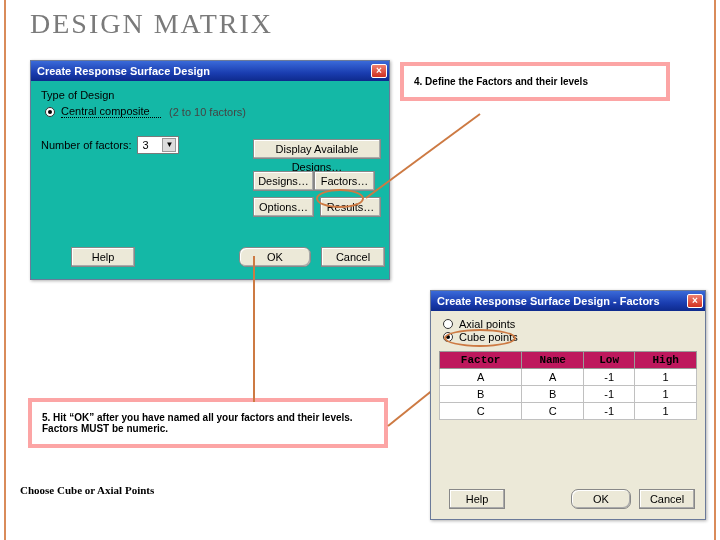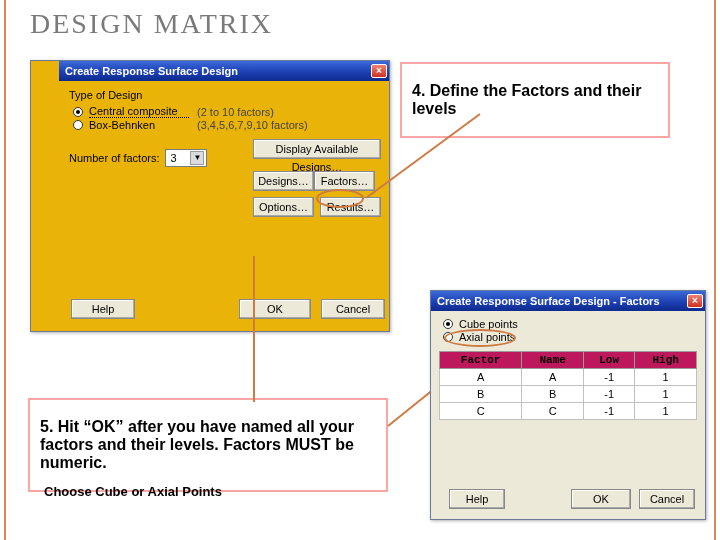--- a/index.html
+++ b/index.html
@@ -20,27 +20,26 @@
     font-family: Georgia, 'Times New Roman', serif;
     font-size: 28px;
     color: #7a7a7a;
     letter-spacing: 2px;
   }
 
   
   .dlg1 {
     position: absolute;
     left: 30px; top: 60px;
-    width: 360px; height: 272px;
-    background: #eab308;
+    width: 360px; height: 220px;
+    background: #14b8a6;
     border: 1px solid #6b7a99;
     box-shadow: 1px 1px 3px rgba(0,0,0,.3);
     font-size: 11px;
     color: #000;
-    padding-left: 28px;
   }
   .titlebar {
     background: linear-gradient(#3a6ad9, #1a3db0 60%, #0e2a8c);
     height: 20px;
     display: flex;
     align-items: center;
     padding: 0 2px 0 6px;
     color: #fff;
     font-weight: bold;
     font-size: 11px;
@@ -85,43 +84,43 @@
   .btn {
     border: 1px solid #888; background: #ece9d8;
     height: 20px; line-height: 18px; text-align: center;
     font-size: 11px; 
     box-shadow: inset -1px -1px 0 #aaa, inset 1px 1px 0 #fff;
   }
   .btn-row2 { position:absolute; left: 222px; top: 110px; display:flex; }
   .btn-row3 { position:absolute; left: 222px; top: 136px; display:flex; gap:6px; }
   .btn-sm { width: 61px; }
   .btn-help { position:absolute; left: 40px; bottom: 12px; width: 64px; }
-  .btn-ok  { position:absolute; left: 208px; bottom: 12px; width: 72px; }
+  .btn-ok  { position:absolute; left: 208px; bottom: 12px; width: 72px; border-radius: 7px; }
   .btn-cancel { position:absolute; left: 290px; bottom: 12px; width: 64px; }
 
   .factors-circle {
     position:absolute; left: 316px; top: 189px;
     width: 48px; height: 19px; border: 2px solid #cd7a43;
     border-radius: 50%;
   }
 
   
   .callout {
-    border: 2px solid #fca5a5;
+    border: 4px solid #fca5a5;
     background: #fff;
-    padding: 18px 10px;
+    padding: 10px 10px;
     font-family: Arial, sans-serif;
-    font-size: 16px;
+    font-size: 10px;
     font-weight: bold;
     color: #000;
     position: absolute;
   }
   .call4 { left: 400px; top: 62px; width: 270px; }
   .call5 { left: 28px; top: 398px; width: 360px; }
-  .extra-note { position:absolute; left: 44px; top: 484px; font-family: Liberation Sans, sans-serif; font-size:13px; font-weight:bold; }
+  .extra-note { position:absolute; left: 20px; top: 484px; font-family: Liberation Serif, serif; font-size:11px; font-weight:bold; }
 
   .line4 { position:absolute; left: 362px; top: 112px; width: 120px; height: 90px; }
   .line5a { position:absolute; left: 250px; top: 252px; width: 160px; height: 160px; }
   .line5b { position:absolute; left: 384px; top: 340px; width: 110px; height: 90px; }
 
   
   .dlg2 {
     position: absolute;
     left: 430px; top: 290px;
     width: 276px; height: 230px;
@@ -164,25 +163,20 @@
   <div class="titlebar">
     <span>Create Response Surface Design</span>
     <span class="close-x">×</span>
   </div>
   <div class="dlg-body">
     <div class="section-label">Type of Design</div>
     <div class="radio-row">
       <span class="radio sel"></span>
       <span class="radio-lbl dotted">Central composite</span>
       <span class="hint" style="margin-left:8px">(2 to 10 factors)</span>
-    </div>
-    <div class="radio-row">
-      <span class="radio"></span>
-      <span class="radio-lbl">Box-Behnken</span>
-      <span class="hint" style="margin-left:8px">(3,4,5,6,7,9,10 factors)</span>
     </div>
     <div class="nf-row">
       <span>Number of factors:</span>
       <div class="nf-select">
         <span>3</span>
         <span class="sel-arrow">▼</span>
       </div>
     </div>
   </div>
   <div class="btn-col">
@@ -216,26 +210,26 @@
     <line x1="4" y1="86" x2="106" y2="4" stroke="#cd7a43" stroke-width="2"></line>
   </svg>
 
 <div class="dlg2">
   <div class="titlebar">
     <span>Create Response Surface Design - Factors</span>
     <span class="close-x">×</span>
   </div>
   <div class="dlg-body">
     <div class="radio-row">
+      <span class="radio"></span>
+      <span>Axial points</span>
+    </div>
+    <div class="radio-row">
       <span class="radio sel"></span>
       <span>Cube points</span>
-    </div>
-    <div class="radio-row">
-      <span class="radio"></span>
-      <span>Axial points</span>
     </div>
     <table class="tbl">
       <tbody>
           <tr>
         <th>Factor</th>
         <th>Name</th>
         <th>Low</th>
         <th>High</th>
       </tr>
       <tr>

